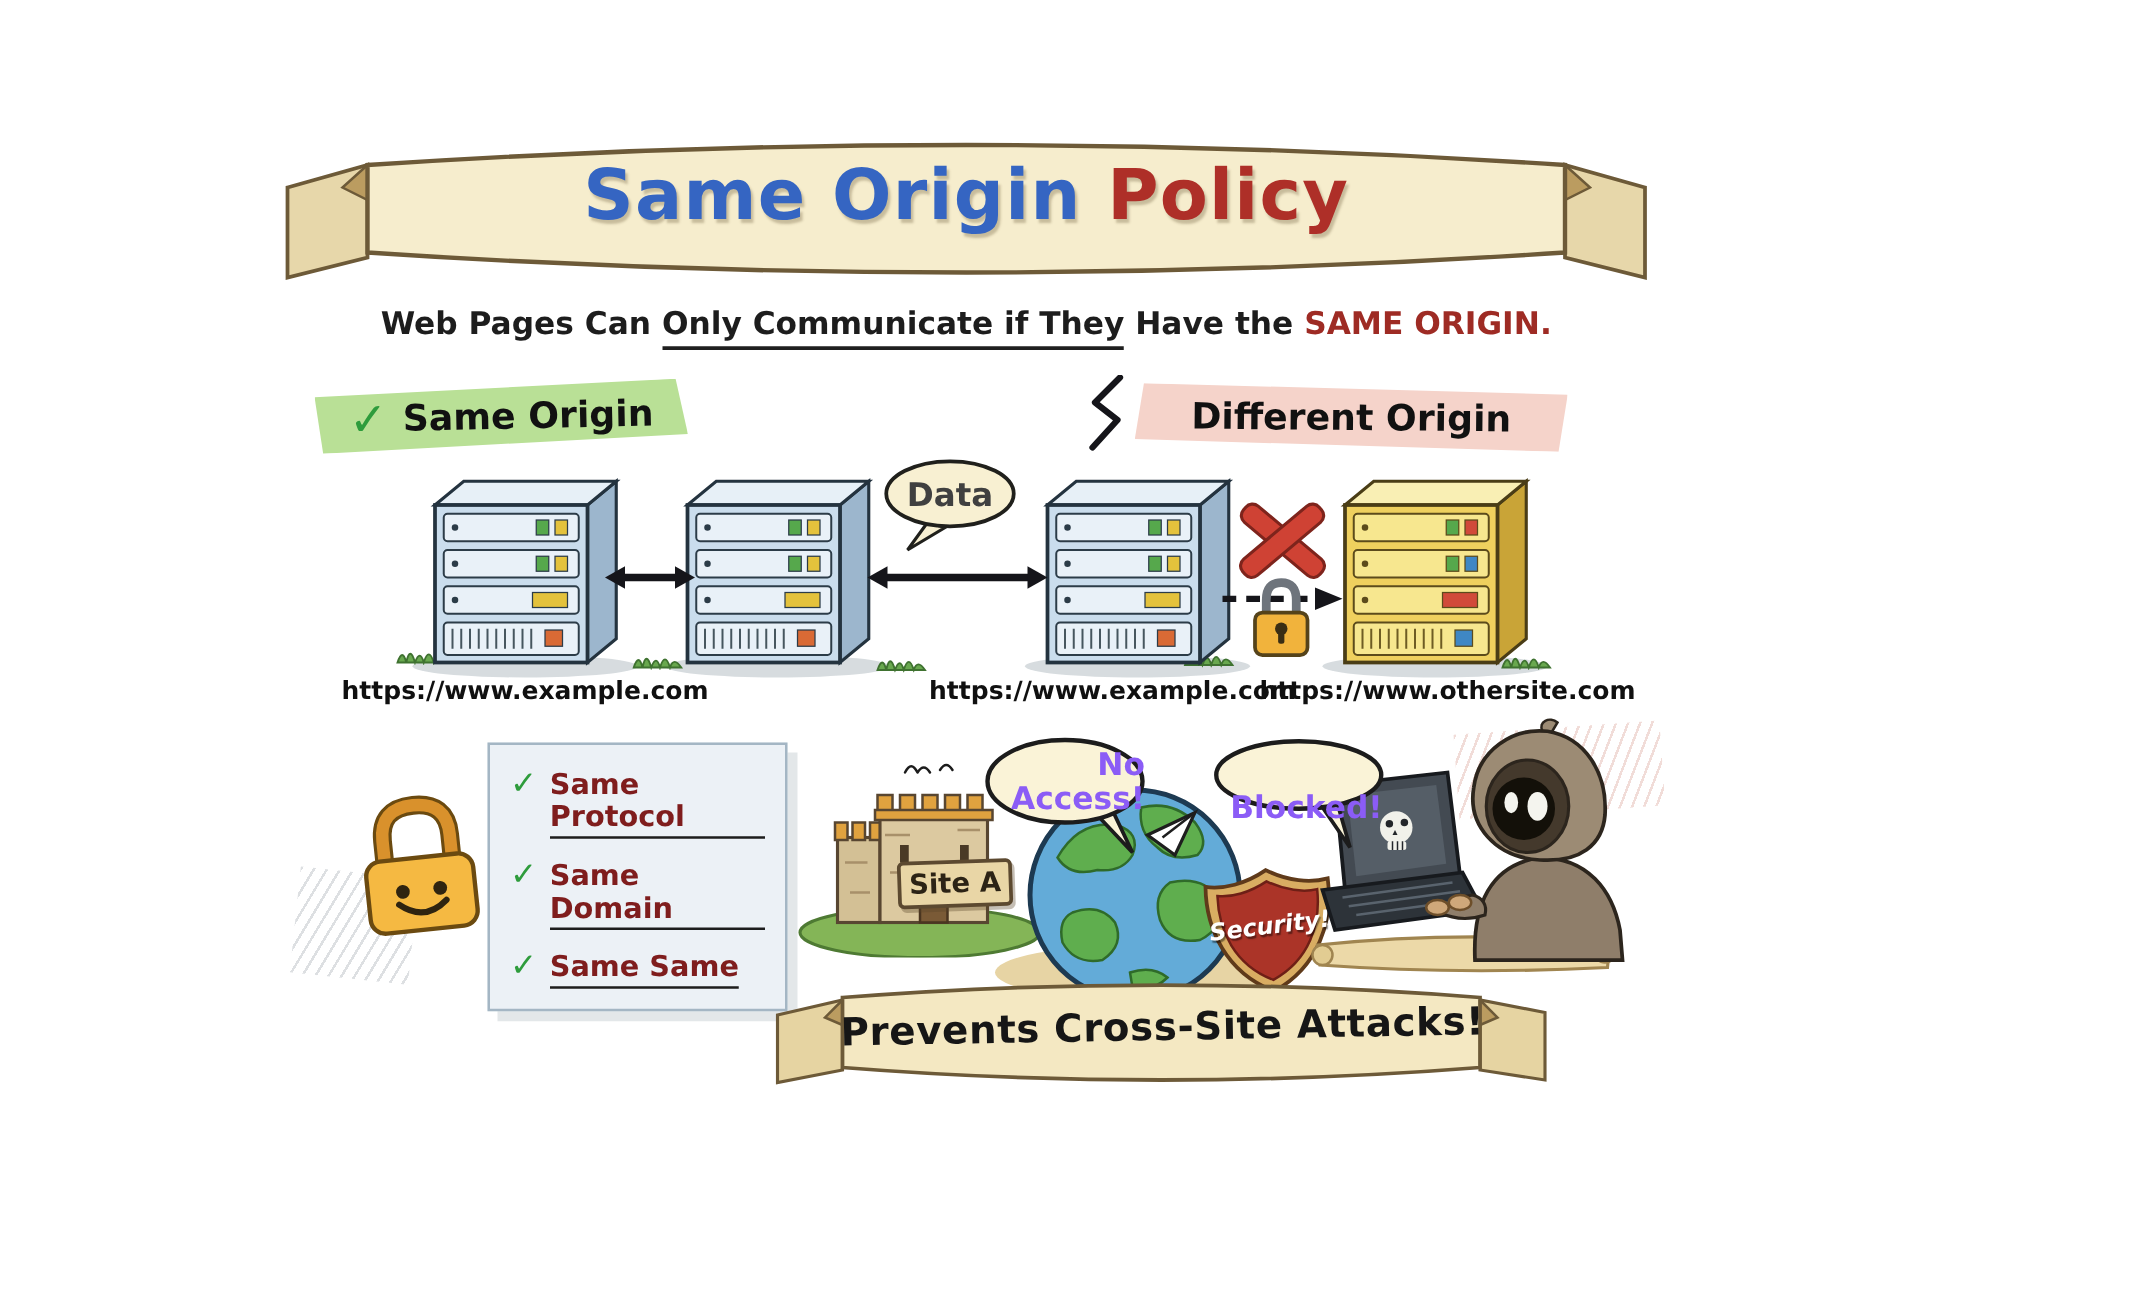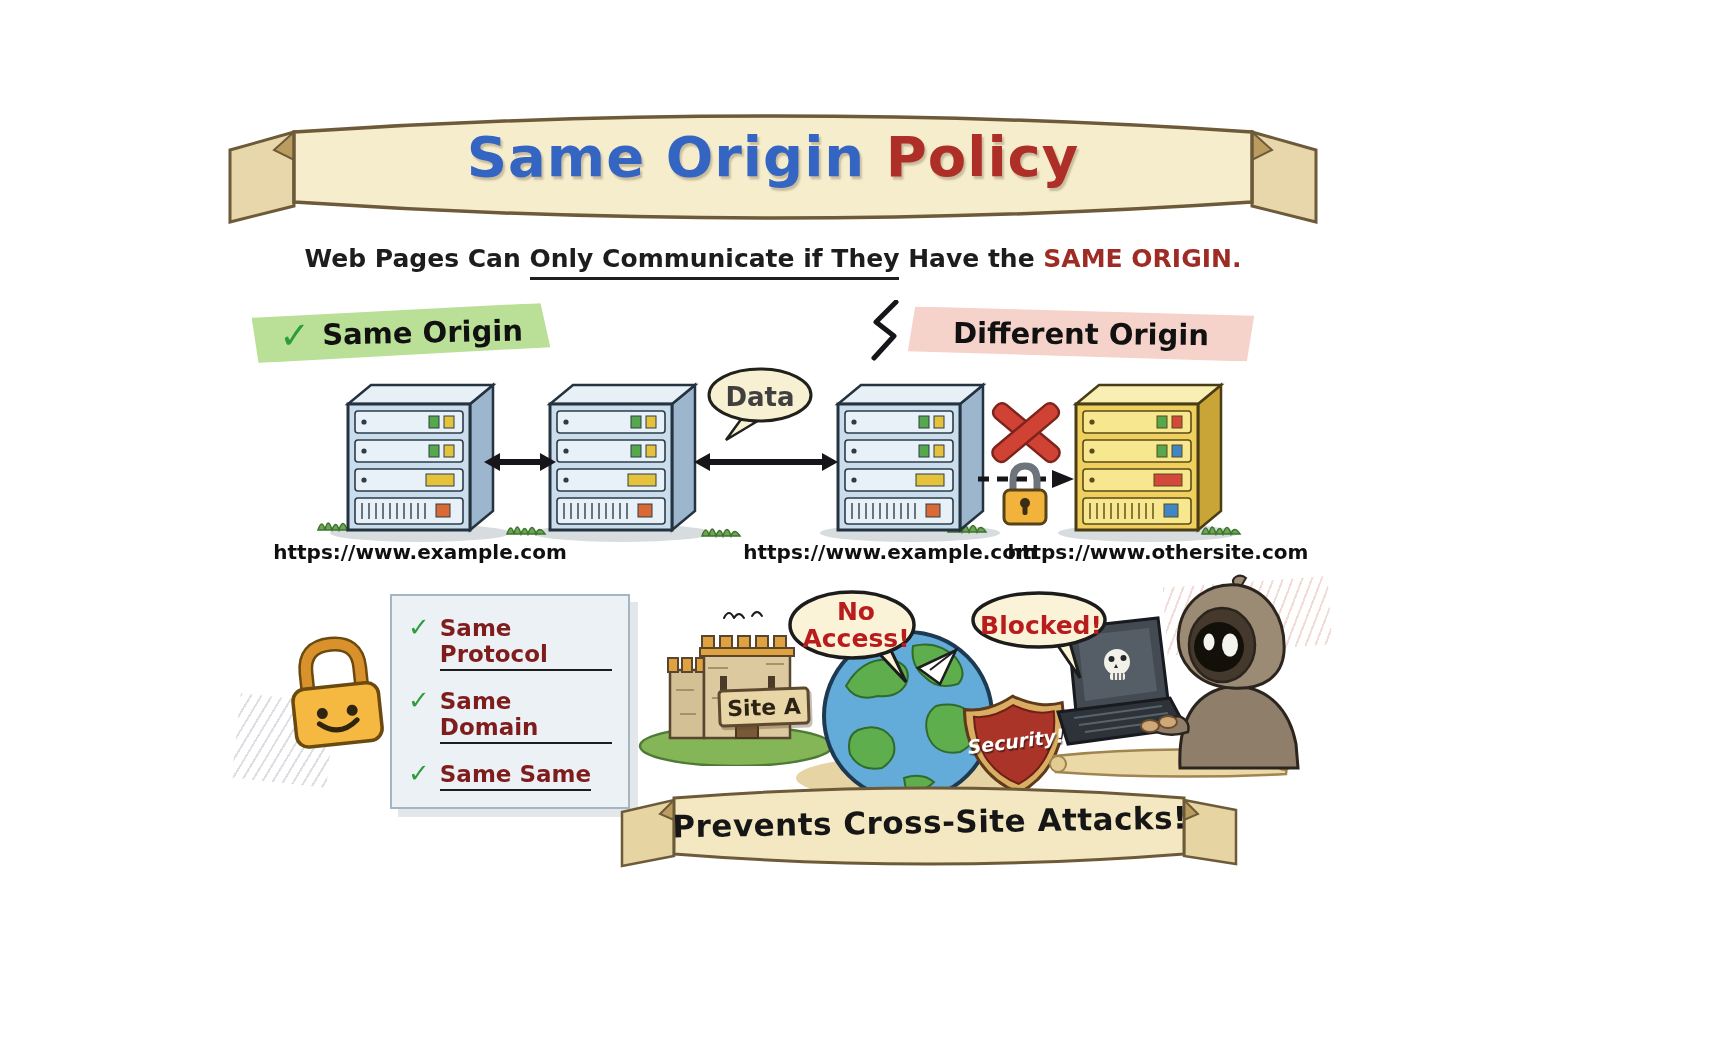--- a/index.html
+++ b/index.html
@@ -20,21 +20,21 @@
     transform:rotate(-1.2deg);display:flex;align-items:center;justify-content:center;gap:12px}
   .chk-big{color:#2e9c3c;font-size:37px;font-weight:bold;line-height:1}
   .lbl{font-size:29px;font-weight:bold;color:#111}
   .label-pink{background:#f5d3ca;clip-path:polygon(2% 0%,100% 12%,98% 100%,0% 86%);
     transform:rotate(.5deg);display:flex;align-items:center;justify-content:center}
 
   .srv-shadow{position:absolute;width:180px;height:18px;border-radius:50%;background:rgba(150,162,172,.38)}
 
   .url{position:absolute;width:360px;text-align:center;font-size:20px;font-weight:bold;color:#101010;white-space:nowrap}
 
-  .bubble-text{position:absolute;text-align:center;font-weight:bold;color:#b91c1c;font-size:25px;line-height:1.08}
+  .bubble-text{position:absolute;text-align:right;font-weight:bold;color:#8b5cf6;font-size:25px;line-height:1.08}
   .data-text{position:absolute;text-align:center;font-weight:bold;color:#404040;font-size:26px}
 
   .rules-panel{background:#ecf1f6;border:2px solid #a4b6c4;box-shadow:8px 8px 0 rgba(145,158,168,.25);
     padding:16px 16px;display:flex;flex-direction:column;gap:14px}
   .rule-row{display:flex;align-items:baseline;gap:10px}
   .chk{color:#2e9c3c;font-size:26px;font-weight:bold}
   .rule-text{font-size:23px;font-weight:bold;color:#7f1d1d;border-bottom:2.5px solid #1d1d1d;padding-bottom:2px}
 
   .sign{background:#e9d6a6;border:3px solid #5c4930;border-radius:5px;display:flex;align-items:center;justify-content:center;
     font-size:22px;font-weight:bold;color:#2c2315;transform:rotate(-2deg);box-shadow:2px 3px 0 rgba(90,70,40,.35)}
@@ -296,21 +296,21 @@
   <svg class="abs" style="left:784px;top:588px" width="145" height="100" viewBox="0 0 145 100">
     <polygon points="88,58 122,94 102,52" fill="#faf3d7" stroke="#1c1c1c" stroke-width="3"></polygon>
     <ellipse cx="68" cy="37" rx="62" ry="33" fill="#faf3d7" stroke="#1c1c1c" stroke-width="3.5"></ellipse>
   </svg>
   <div class="bubble-text" style="left:796px;top:598px;width:120px">No Access!</div>
 
   <svg class="abs" style="left:964px;top:590px" width="155" height="95" viewBox="0 0 155 95">
     <polygon points="90,50 116,88 104,46" fill="#faf3d7" stroke="#1c1c1c" stroke-width="3"></polygon>
     <ellipse cx="75" cy="30" rx="66" ry="27" fill="#faf3d7" stroke="#1c1c1c" stroke-width="3.5"></ellipse>
   </svg>
-  <div class="bubble-text" style="left:976px;top:612px;width:130px">Blocked!</div>
+  <div class="bubble-text" style="left:976px;top:632px;width:130px">Blocked!</div>
 
   <svg class="abs" style="left:620px;top:770px" width="618" height="102" viewBox="0 0 618 102">
     <polygon points="2,42 54,30 54,86 2,96" fill="#e6d4a2" stroke="#6d5a38" stroke-width="2.5"></polygon>
     <polygon points="616,40 564,30 564,86 616,94" fill="#e6d4a2" stroke="#6d5a38" stroke-width="2.5"></polygon>
     <polygon points="54,30 40,44 54,50" fill="#bb9c60" stroke="#6d5a38" stroke-width="2"></polygon>
     <polygon points="564,30 578,44 564,50" fill="#bb9c60" stroke="#6d5a38" stroke-width="2"></polygon>
     <path d="M54,28 Q309,8 564,28 L564,84 Q309,104 54,84 Z" fill="#f4e8c2" stroke="#6d5a38" stroke-width="3"></path>
   </svg>
   <div class="footer-text" style="left:650px;top:804px;width:560px">Prevents Cross-Site Attacks!</div>
 

